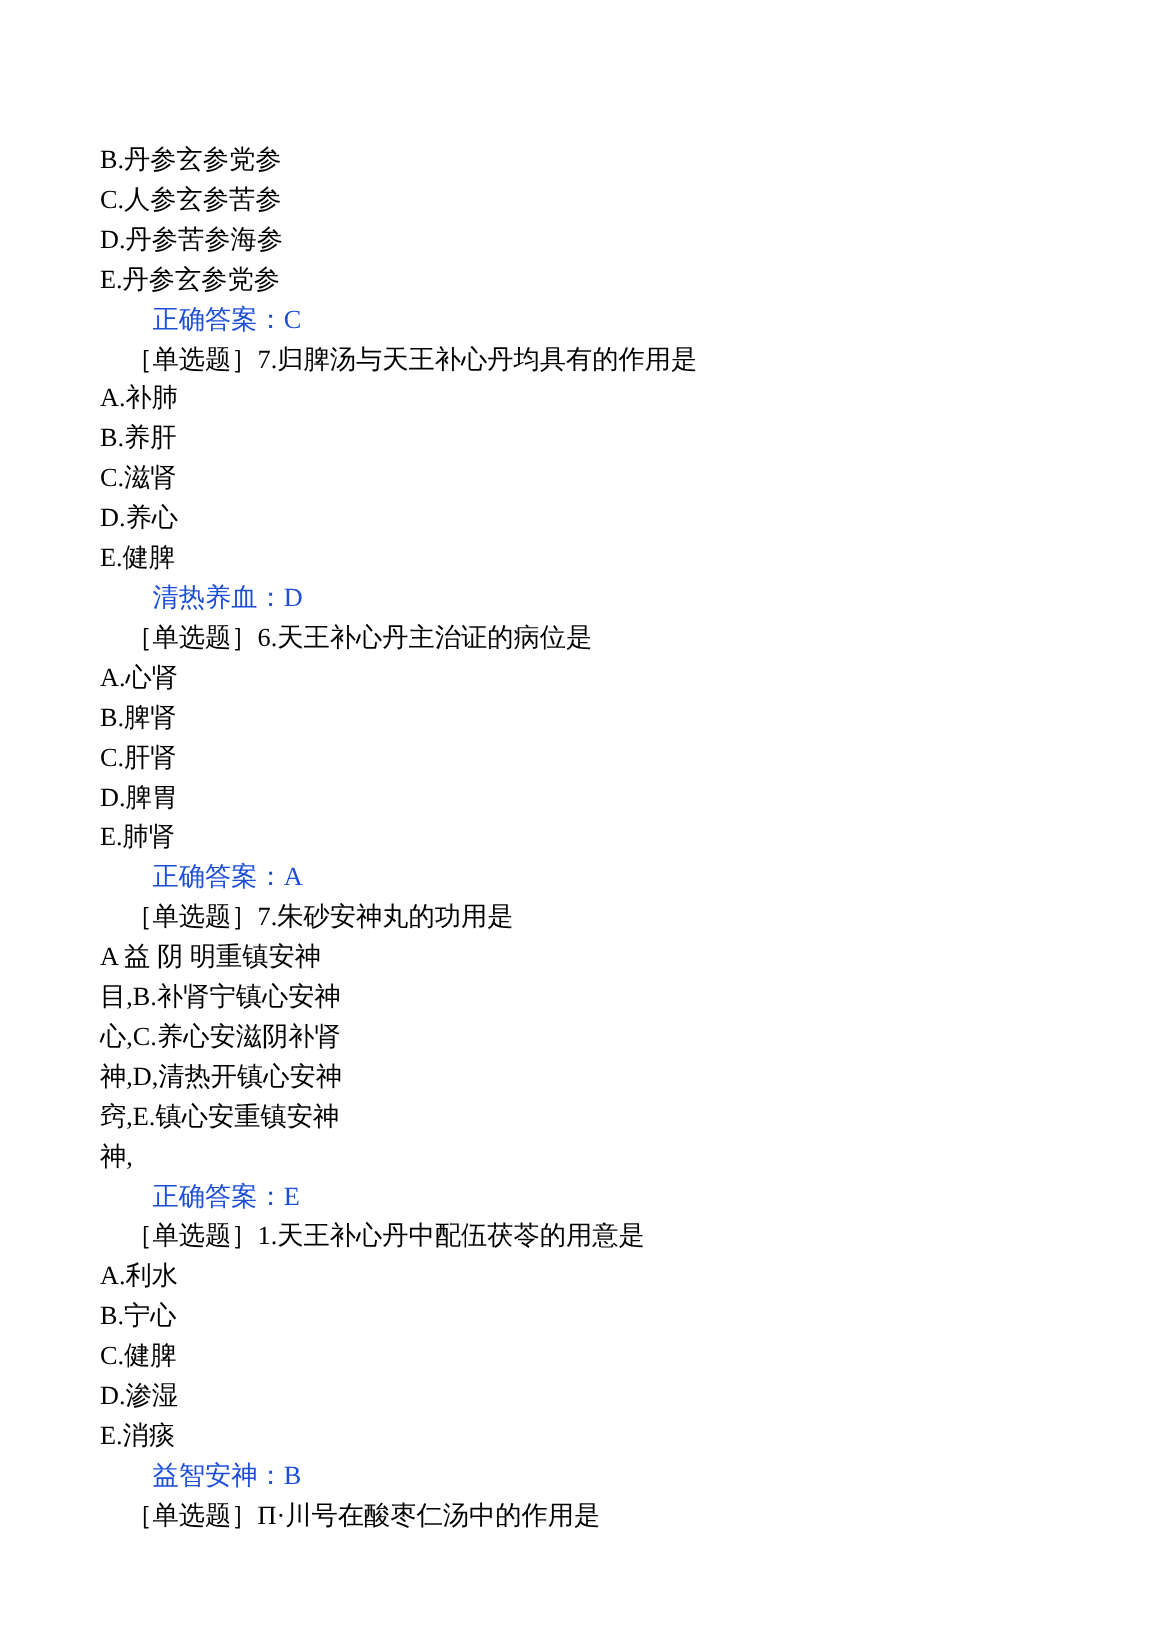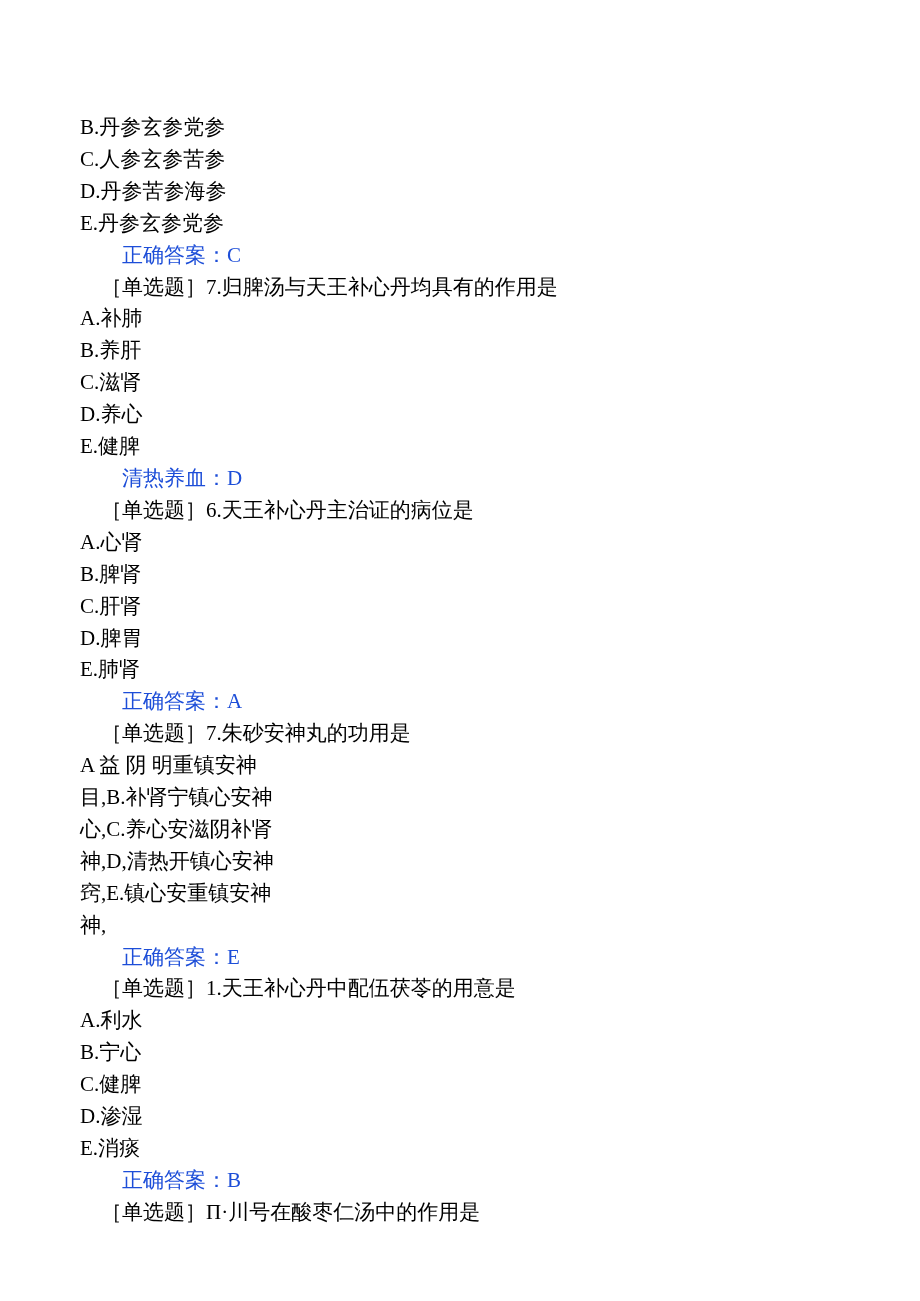--- a/index.html
+++ b/index.html
@@ -60,15 +60,15 @@
 <div class="line"><span>窍,E.镇心安</span><span>重镇安神</span></div>
 <div class="line">神,</div>
 <div class="line answer">正确答案：E</div>
 
 <div class="line indent">［单选题］1.天王补心丹中配伍茯苓的用意是</div>
 <div class="line">A.利水</div>
 <div class="line">B.宁心</div>
 <div class="line">C.健脾</div>
 <div class="line">D.渗湿</div>
 <div class="line">E.消痰</div>
-<div class="line answer">正确答案：B</div>
+<div class="line answer">益智安神：B</div>
 
 <div class="line indent">［单选题］Π·川号在酸枣仁汤中的作用是</div>
 
 </body></html>

